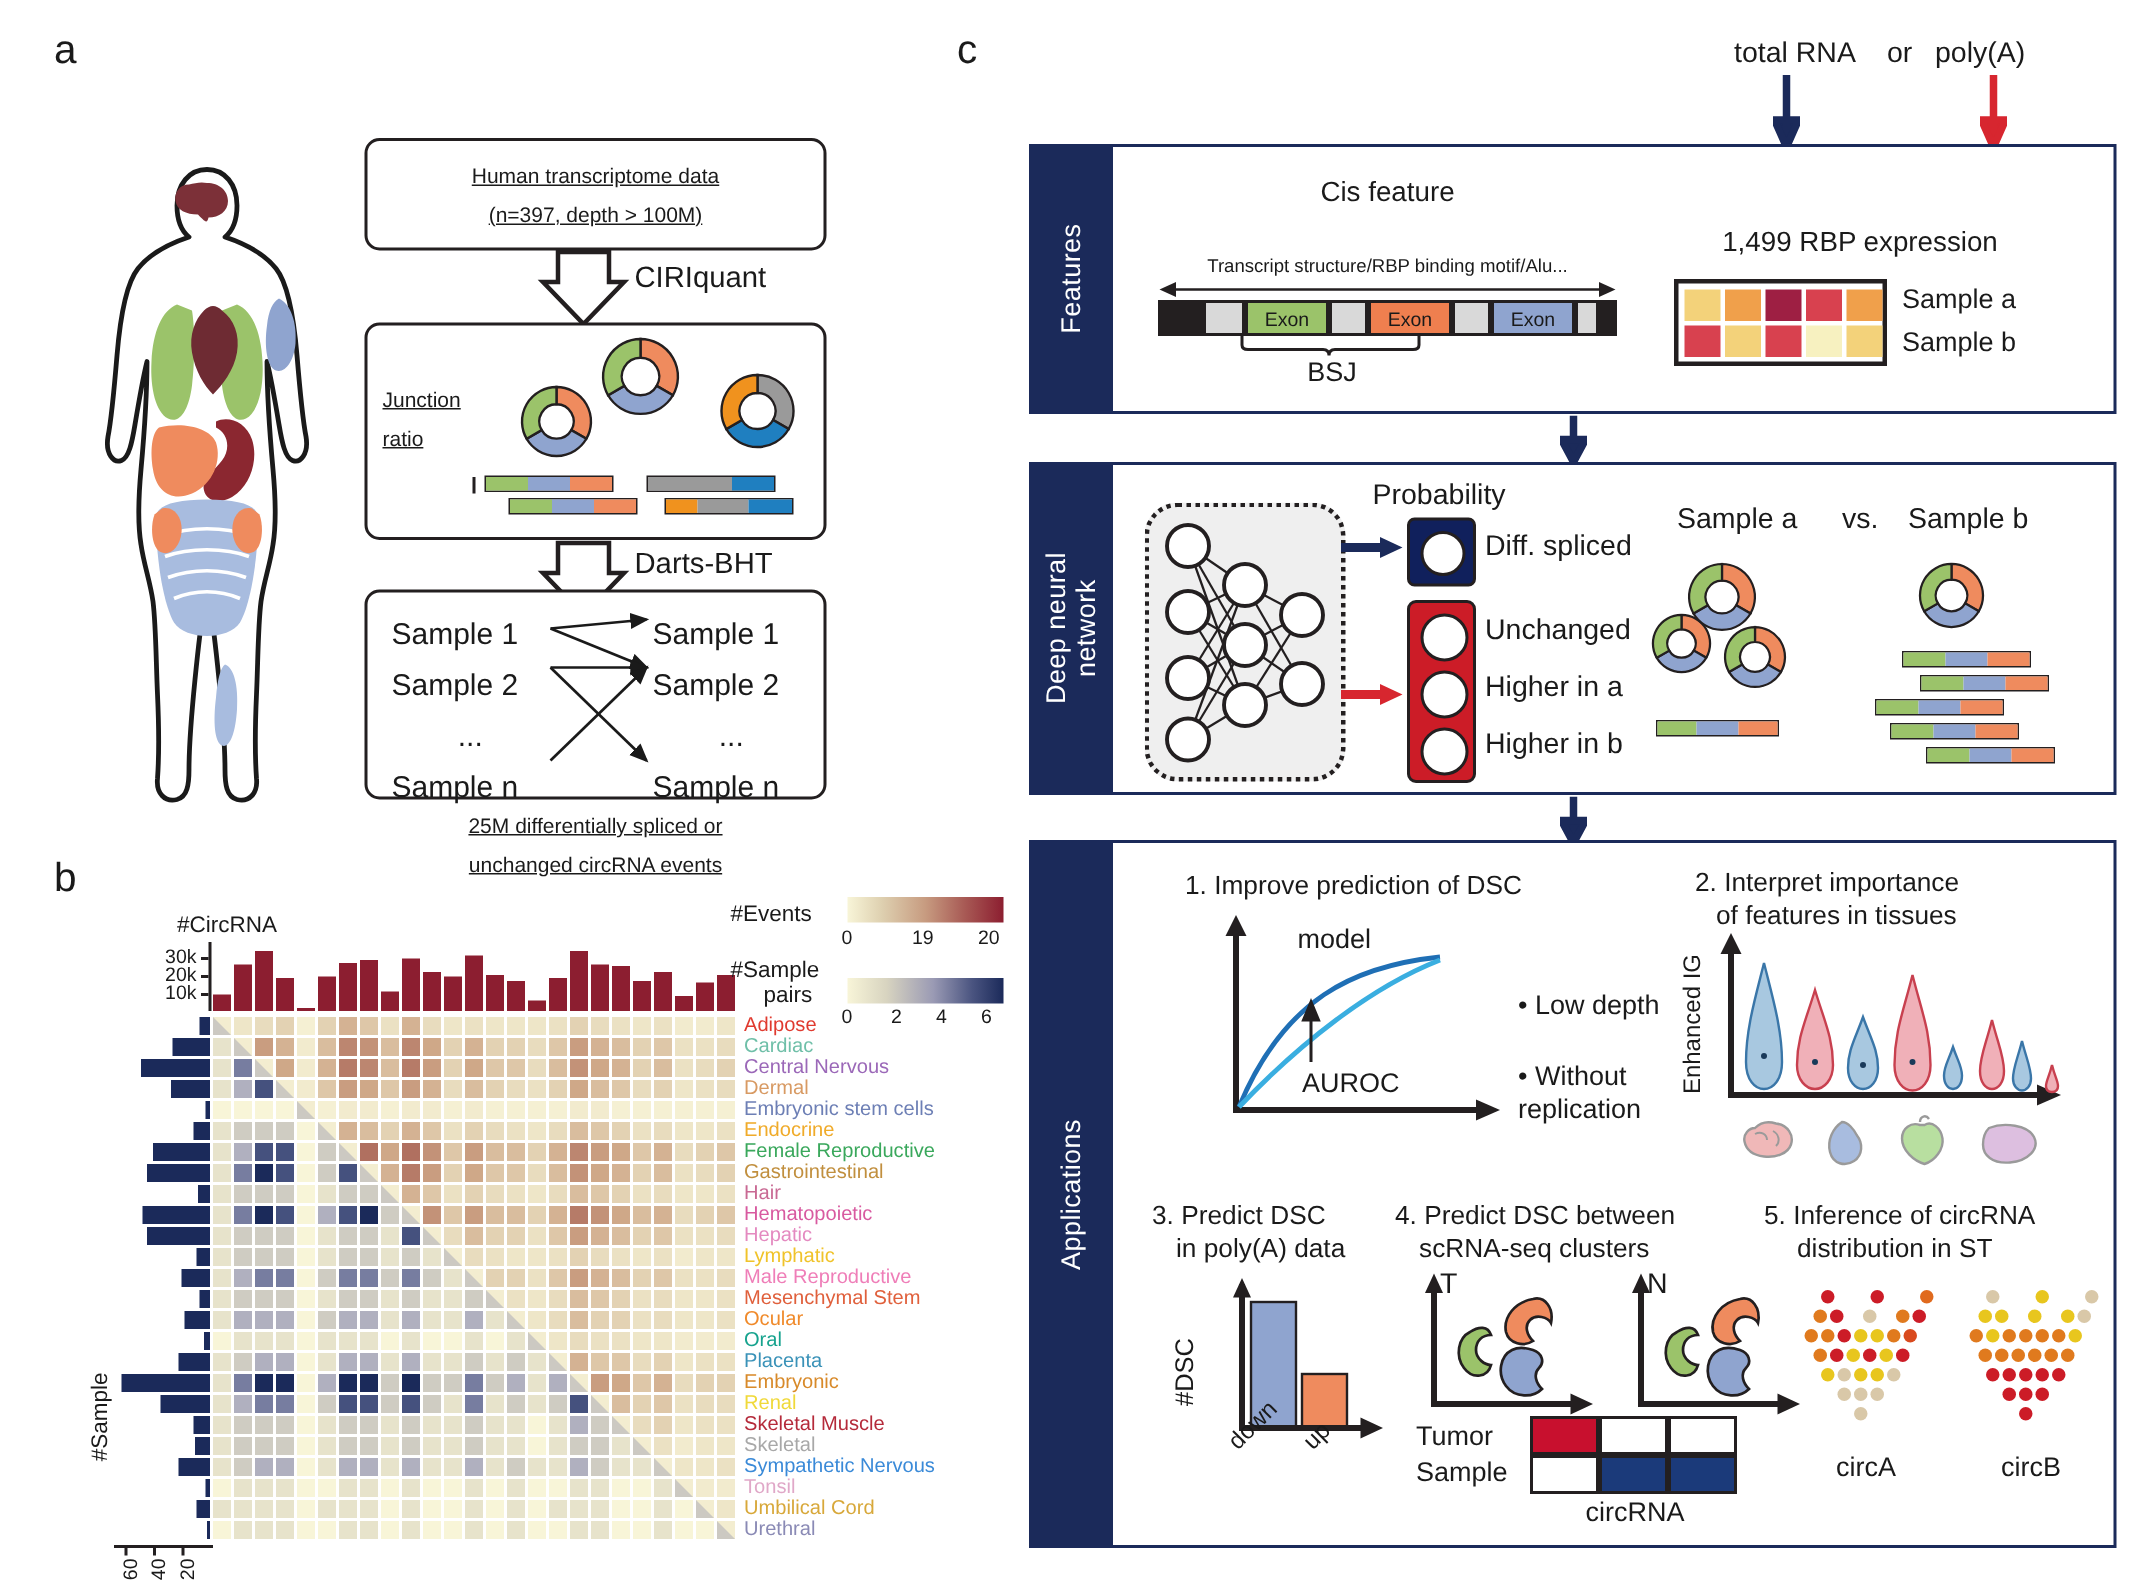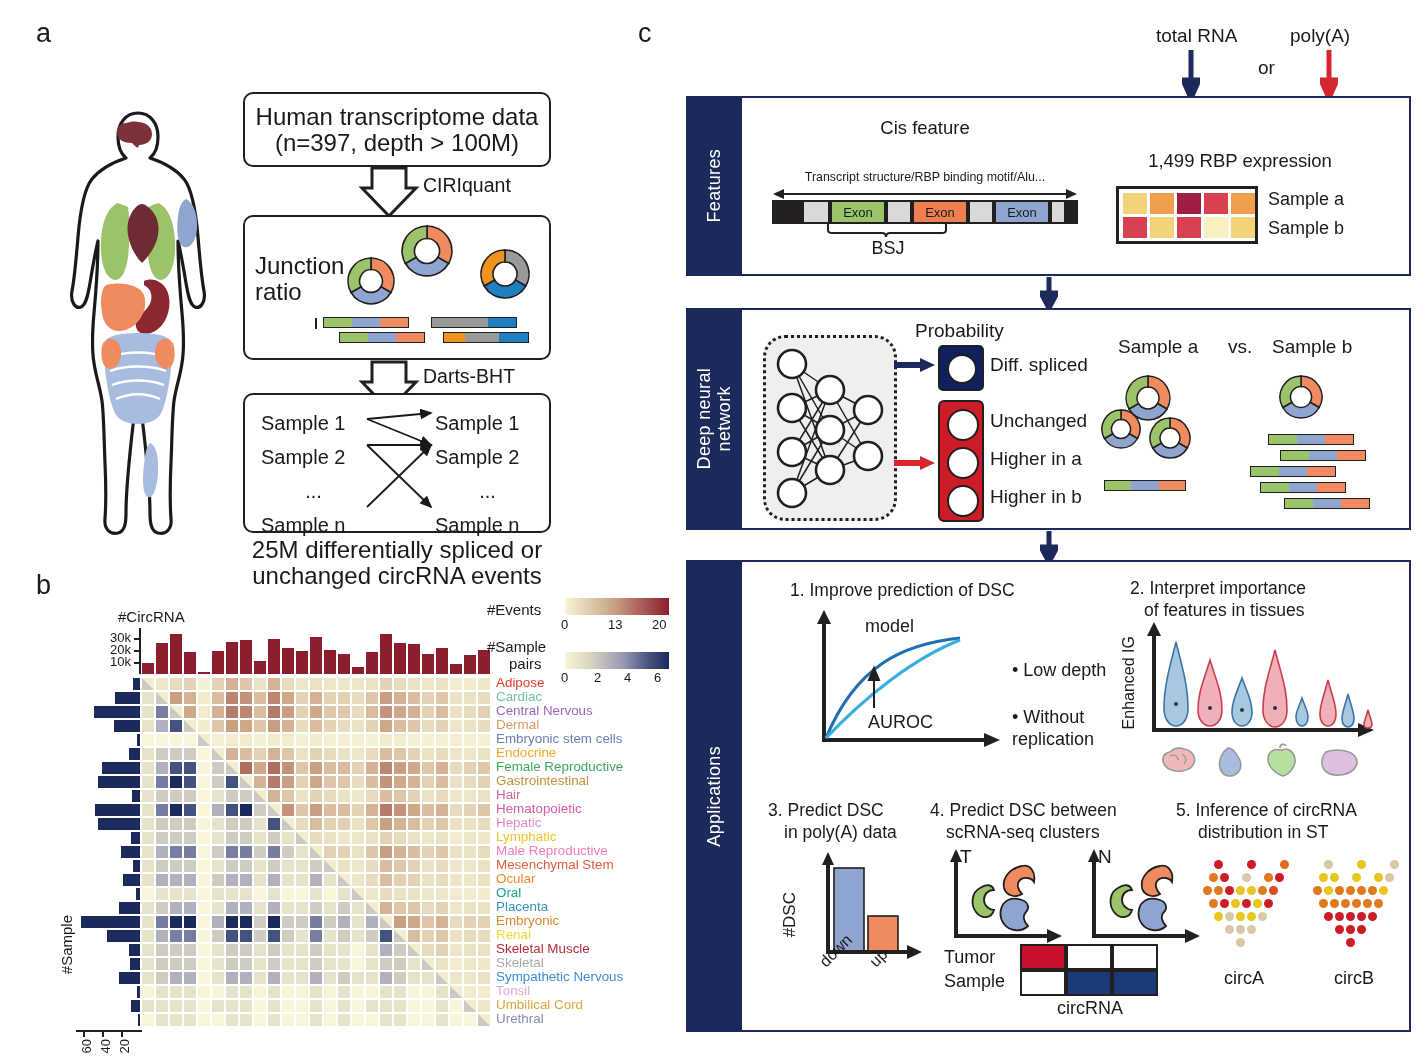--- a/index.html
+++ b/index.html
@@ -7,21 +7,21 @@
   body{width:1426px;height:1061px;position:relative;font-family:"Liberation Sans",sans-serif;color:#1a1a1a;overflow:hidden;}
   .abs{position:absolute;}
   .panel-letter{font-size:27px;font-weight:400;color:#1a1a1a;font-family:"Liberation Sans",sans-serif;}
 
   
   .rbox{border:2.5px solid #231f20;border-radius:10px;background:#fff;box-sizing:border-box;}
   .ctr{display:flex;align-items:center;justify-content:center;flex-direction:column;}
 
   
   #panelA{left:0;top:0;width:620px;height:600px;}
-  .flowtext{font-size:24px;line-height:26px;text-align:center;color:#1a1a1a;}
+  .flowtext{font-size:14px;line-height:26px;text-align:center;color:#1a1a1a;text-decoration:underline;}
   .arrow-label{font-size:19.5px;color:#1a1a1a;}
   .sample-col{font-size:20px;line-height:34px;}
 
   
   .readbar{position:absolute;height:11px;border:1.6px solid #231f20;display:flex;box-sizing:border-box;}
   .readbar span{display:block;height:100%;}
 
   
   #panelB{left:0;top:560px;width:680px;height:501px;}
   .hm-cell{position:absolute;}
@@ -919,21 +919,21 @@
       <div class="abs tissue-label" style="left: 0px; top: 306px; color: rgb(224, 168, 200);">Tonsil</div>
       <div class="abs tissue-label" style="left: 0px; top: 320px; color: rgb(216, 168, 58);">Umbilical Cord</div>
       <div class="abs tissue-label" style="left: 0px; top: 334px; color: rgb(138, 138, 181);">Urethral</div>
     </div>
 
   <div class="abs" style="left:487px;top:38px;width:185px;height:44px;">
     <div class="abs" style="left:0;top:3px;font-size:15px;">#Events</div>
     <div class="abs" style="left:78px;top:0px;width:104px;height:17px;background:linear-gradient(90deg,#f8f5d8 0%,#ded0b0 22%,#c79b80 50%,#a85a55 75%,#8c1e30 100%);"></div>
     <div class="abs" style="left:78px;top:17px;width:104px;height:18px;font-size:13px;">
       <span class="abs" style="left:-4px;top:2px;">0</span>
-      <span class="abs" style="left:43px;top:2px;">13</span>
+      <span class="abs" style="left:43px;top:2px;">19</span>
       <span class="abs" style="left:87px;top:2px;">20</span>
     </div>
   </div>
 
   <div class="abs" style="left:487px;top:78px;width:185px;height:46px;">
     <div class="abs" style="left:0;top:0px;font-size:15px;">#Sample</div>
     <div class="abs" style="left:22px;top:17px;font-size:15px;">pairs</div>
     <div class="abs" style="left:78px;top:14px;width:104px;height:17px;background:linear-gradient(90deg,#f8f5d8 0%,#d8d4c0 25%,#9a9ab4 55%,#4a5480 80%,#1b2a5a 100%);"></div>
     <div class="abs" style="left:78px;top:31px;width:104px;height:18px;font-size:13px;">
       <span class="abs" style="left:-4px;top:1px;">0</span>
@@ -941,21 +941,21 @@
       <span class="abs" style="left:59px;top:1px;">4</span>
       <span class="abs" style="left:89px;top:1px;">6</span>
     </div>
   </div>
 </div>
 
 <div class="abs" id="panelC">
   <div class="abs panel-letter" style="left:18px;top:18px;">c</div>
 
   <div class="abs" style="left:536px;top:25px;font-size:19px;">total RNA</div>
-  <div class="abs" style="left:638px;top:25px;font-size:19px;margin-top:32px;">or</div>
+  <div class="abs" style="left:638px;top:25px;font-size:19px;">or</div>
   <div class="abs" style="left:670px;top:25px;font-size:19px;">poly(A)</div>
   <div class="abs" style="left:562px;top:50px;width:18px;height:50px;">
     <svg width="18" height="50" viewBox="0 0 18 50">
         <path d="M9 0 L9 34 M9 48 L1 30 L17 30 Z" stroke="#1b2a5a" stroke-width="5" fill="#1b2a5a"></path>
       </svg>
   </div>
   <div class="abs" style="left:700px;top:50px;width:18px;height:50px;">
     <svg width="18" height="50" viewBox="0 0 18 50">
         <path d="M9 0 L9 34 M9 48 L1 30 L17 30 Z" stroke="#d7262f" stroke-width="5" fill="#d7262f"></path>
       </svg>

